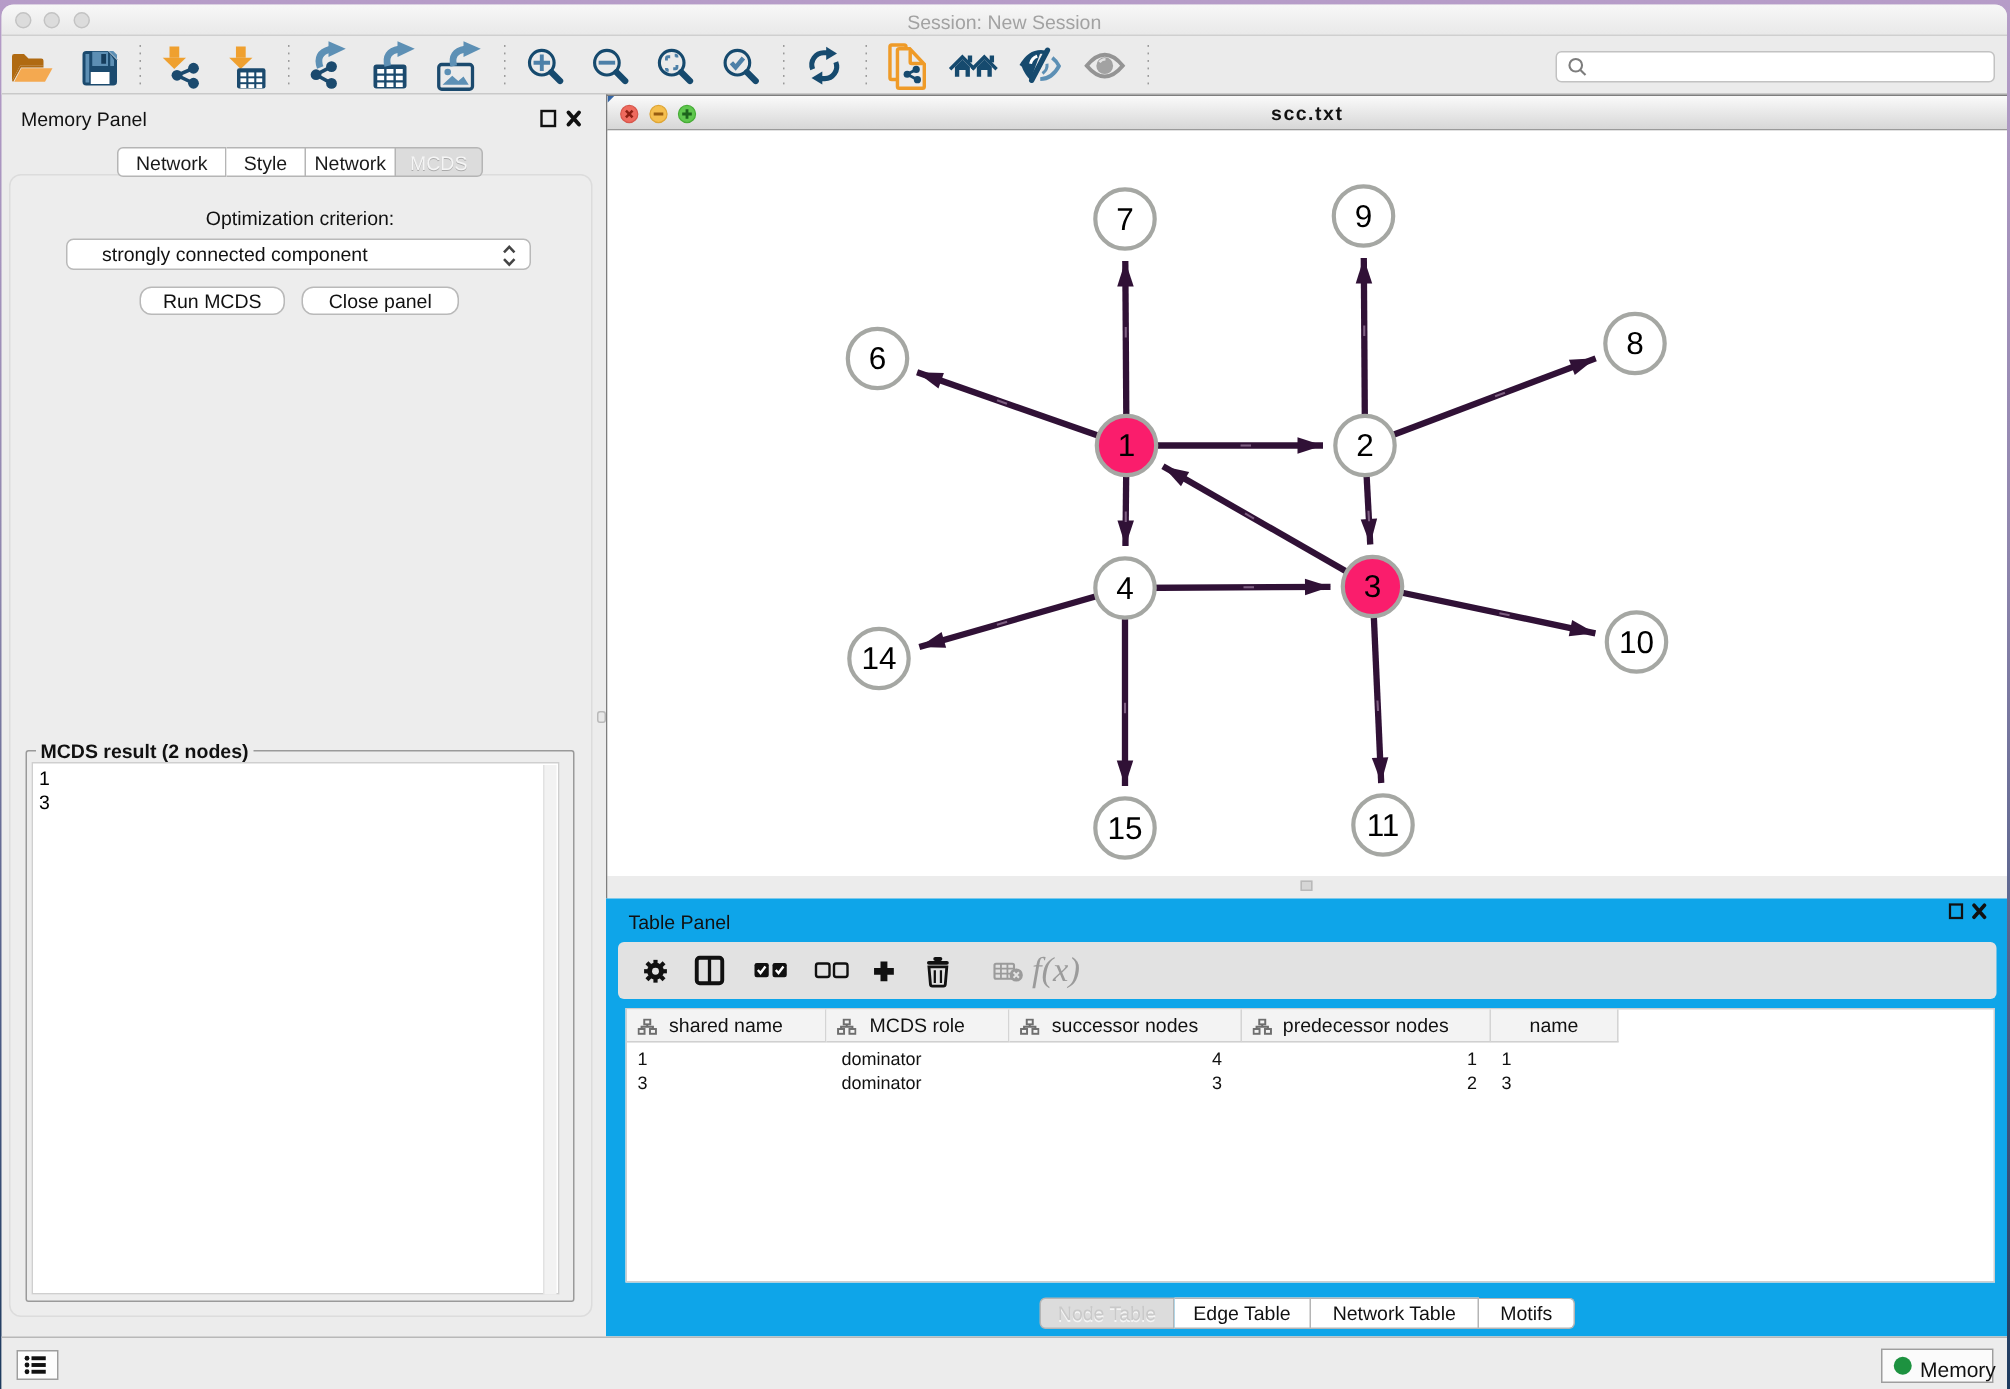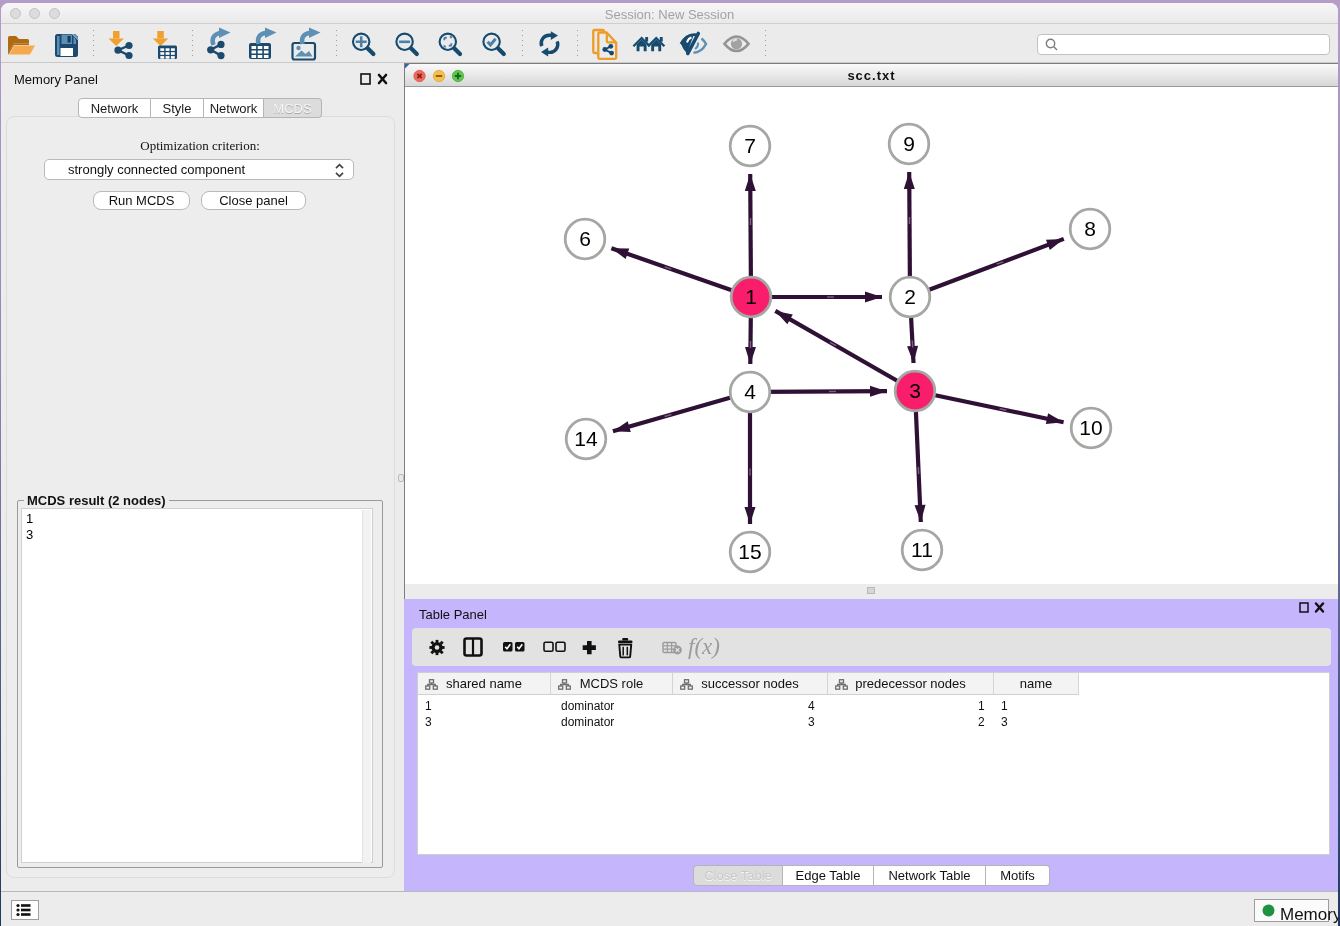--- a/index.html
+++ b/index.html
@@ -49,21 +49,21 @@
 
 #netwin { position:absolute; left:404px; top:63px; width:934px; height:536px;
   border-left:1px solid #7d7d7d; border-top:1px solid #7d7d7d;padding-left:44px; }
 #net-titlebar { position:absolute; left:0; top:0; width:100%; height:23px;
   background:linear-gradient(#fafafa,#d7d7d7); border-bottom:1px solid #9a9a9a; }
 #net-title { position:absolute; width:100%; text-align:center; top:4px;
   font-size:13px; font-weight:bold; color:#111; letter-spacing:1px; }
 #net-canvas { position:absolute; left:0; top:23px; width:933px; height:497px; background:#fff; }
 #net-bottom { position:absolute; left:0; top:520px; width:933px; height:15px; background:#ececec; }
 
-#tablepanel { position:absolute; left:404px; top:599px; width:934px; height:292px; background:#c4b5fd; }
+#tablepanel { position:absolute; left:404px; top:599px; width:934px; height:292px; background:#0ea5e9; }
 #tp-title { position:absolute; left:15px; top:8px; font-size:13px; color:#111; }
 #tp-toolbar { position:absolute; left:8px; top:29px; width:919px; height:38px;
   background:#e2e2e2; border-radius:4px; }
 #tp-white { position:absolute; left:13px; top:73px; width:913px; height:183px;
   background:#fff; border:1px solid #cfcfcf; }
 .th { position:absolute; top:0; height:22px; background:#f3f3f3;
   border-right:1px solid #d4d4d4; border-bottom:1px solid #d0d0d0; font-size:13px; color:#111; text-align:center; line-height:22px; }
 .td { position:absolute; font-size:12px; color:#111; height:16px; line-height:16px; }
 .btab { position:absolute; top:266px; height:21px; background:#fff; border:1px solid #b5b5b5;
   font-size:13px; color:#111; text-align:center; line-height:19px; }
@@ -239,21 +239,21 @@
   <svg class="abs" style="left:359px;top:72px" width="32" height="16" viewBox="0 0 32 16">
     <rect x="2" y="2" width="9" height="10" fill="none" stroke="#111" stroke-width="1.6"></rect>
     <path d="M20 3 L27 11 M27 3 L20 11" stroke="#111" stroke-width="2.6" stroke-linecap="round"></path>
   </svg>
   <div id="cp-inner"></div>
   <div class="abs" style="left:398px;top:474px;width:6px;height:8px;background:#e8e8e8;border:1px solid #b9b9b9;border-radius:2px;"></div>
   <div class="cptab" style="left:78px; width:73px; border-radius:4px 0 0 4px;">Network</div>
   <div class="cptab" style="left:151px; width:53px; border-left:none;">Style</div>
   <div class="cptab" style="left:204px; width:60px; border-left:none;">Network</div>
   <div class="cptab" style="left:264px; width:58px; border-left:none; background:#dcdcdc; color:#f5f5f5; text-shadow:0 1px 0 #aaa; border-radius:0 4px 4px 0;">MCDS</div>
-  <div class="abs" style="left:0;top:138px;width:400px;text-align:center;font-size:13px;color:#111;font-family:Liberation Serif, serif;">Optimization criterion:</div>
+  <div class="abs" style="left:0;top:138px;width:400px;text-align:center;font-size:13px;color:#111;">Optimization criterion:</div>
   <div id="dropdown">strongly connected component
     <svg width="11" height="15" style="position:absolute;right:8px;top:3px" viewBox="0 0 11 15">
       <path d="M2,5.2 L5.5,1.6 L9,5.2" fill="none" stroke="#444" stroke-width="1.7"></path>
       <path d="M2,9.8 L5.5,13.4 L9,9.8" fill="none" stroke="#444" stroke-width="1.7"></path>
     </svg>
   </div>
   <div class="btn" style="left:93px;top:191px;width:97px;height:19px;line-height:18px;">Run MCDS</div>
   <div class="btn" style="left:201px;top:191px;width:105px;height:19px;line-height:18px;">Close panel</div>
   <div id="groupbox">
     <div id="gb-white">1<br>3<div id="gb-scroll"></div></div>
@@ -433,38 +433,38 @@
       <div class="td" style="left:143px;top:25px;">dominator</div>
       <div class="td" style="left:390px;top:25px;">4</div>
       <div class="td" style="left:560px;top:25px;">1</div>
       <div class="td" style="left:583px;top:25px;">1</div>
       <div class="td" style="left:7px;top:41px;">3</div>
       <div class="td" style="left:143px;top:41px;">dominator</div>
       <div class="td" style="left:390px;top:41px;">3</div>
       <div class="td" style="left:560px;top:41px;">2</div>
       <div class="td" style="left:583px;top:41px;">3</div>
     </div>
-    <div class="btab" style="left:289px;width:90px;background:#dcdcdc;color:#c9c9c9;text-shadow:0 1px 0 #f5f5f5;border-radius:4px 0 0 4px;">Close Table</div>
+    <div class="btab" style="left:289px;width:90px;background:#dcdcdc;color:#c9c9c9;text-shadow:0 1px 0 #f5f5f5;border-radius:4px 0 0 4px;">Node Table</div>
     <div class="btab" style="left:379px;width:91px;border-left:none;">Edge Table</div>
     <div class="btab" style="left:470px;width:112px;border-left:none;">Network Table</div>
     <div class="btab" style="left:582px;width:64px;border-left:none;border-radius:0 4px 4px 0;">Motifs</div>
   </div>
 
   <div id="statusbar">
     <div class="abs" style="left:10px;top:8px;width:28px;height:20px;background:#fdfdfd;border:1px solid #9e9e9e;">
       <svg width="23" height="18" viewBox="0 0 23 18">
         <circle cx="6" cy="4.5" r="1.6" fill="#111"></circle>
             <rect x="9" y="3.2" width="9.5" height="2.6" fill="#111"></rect>
         <circle cx="6" cy="9" r="1.6" fill="#111"></circle>
             <rect x="9" y="7.7" width="9.5" height="2.6" fill="#111"></rect>
         <circle cx="6" cy="13.5" r="1.6" fill="#111"></circle>
             <rect x="9" y="12.2" width="9.5" height="2.6" fill="#111"></rect>
       </svg>
     </div>
     <div class="abs" style="left:1253px;top:7px;width:75px;height:23px;background:#fbfbfb;border:1px solid #9e9e9e;">
       <svg width="14" height="14" style="position:absolute;left:7px;top:4px">
             <circle cx="6.5" cy="6.5" r="6" fill="#1d9240"></circle>
           </svg>
-      <span style="position:absolute;left:25px;top:4.5px;font-size:17px;color:#111;">Memory</span>
+      <span style="position:absolute;left:25px;top:4.5px;font-size:14px;color:#111;">Memory</span>
     </div>
   </div>
 </div>
   </div>
 
 </body></html>

